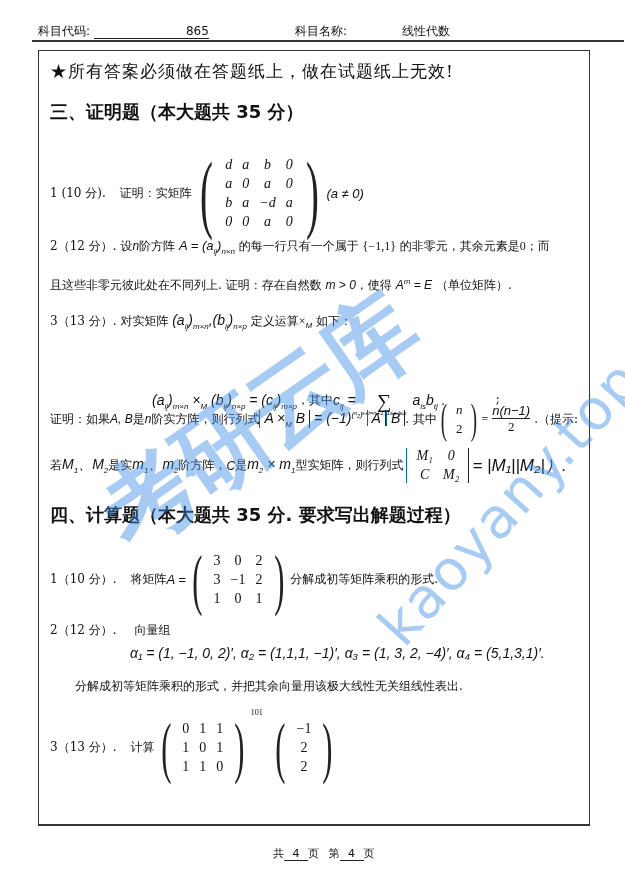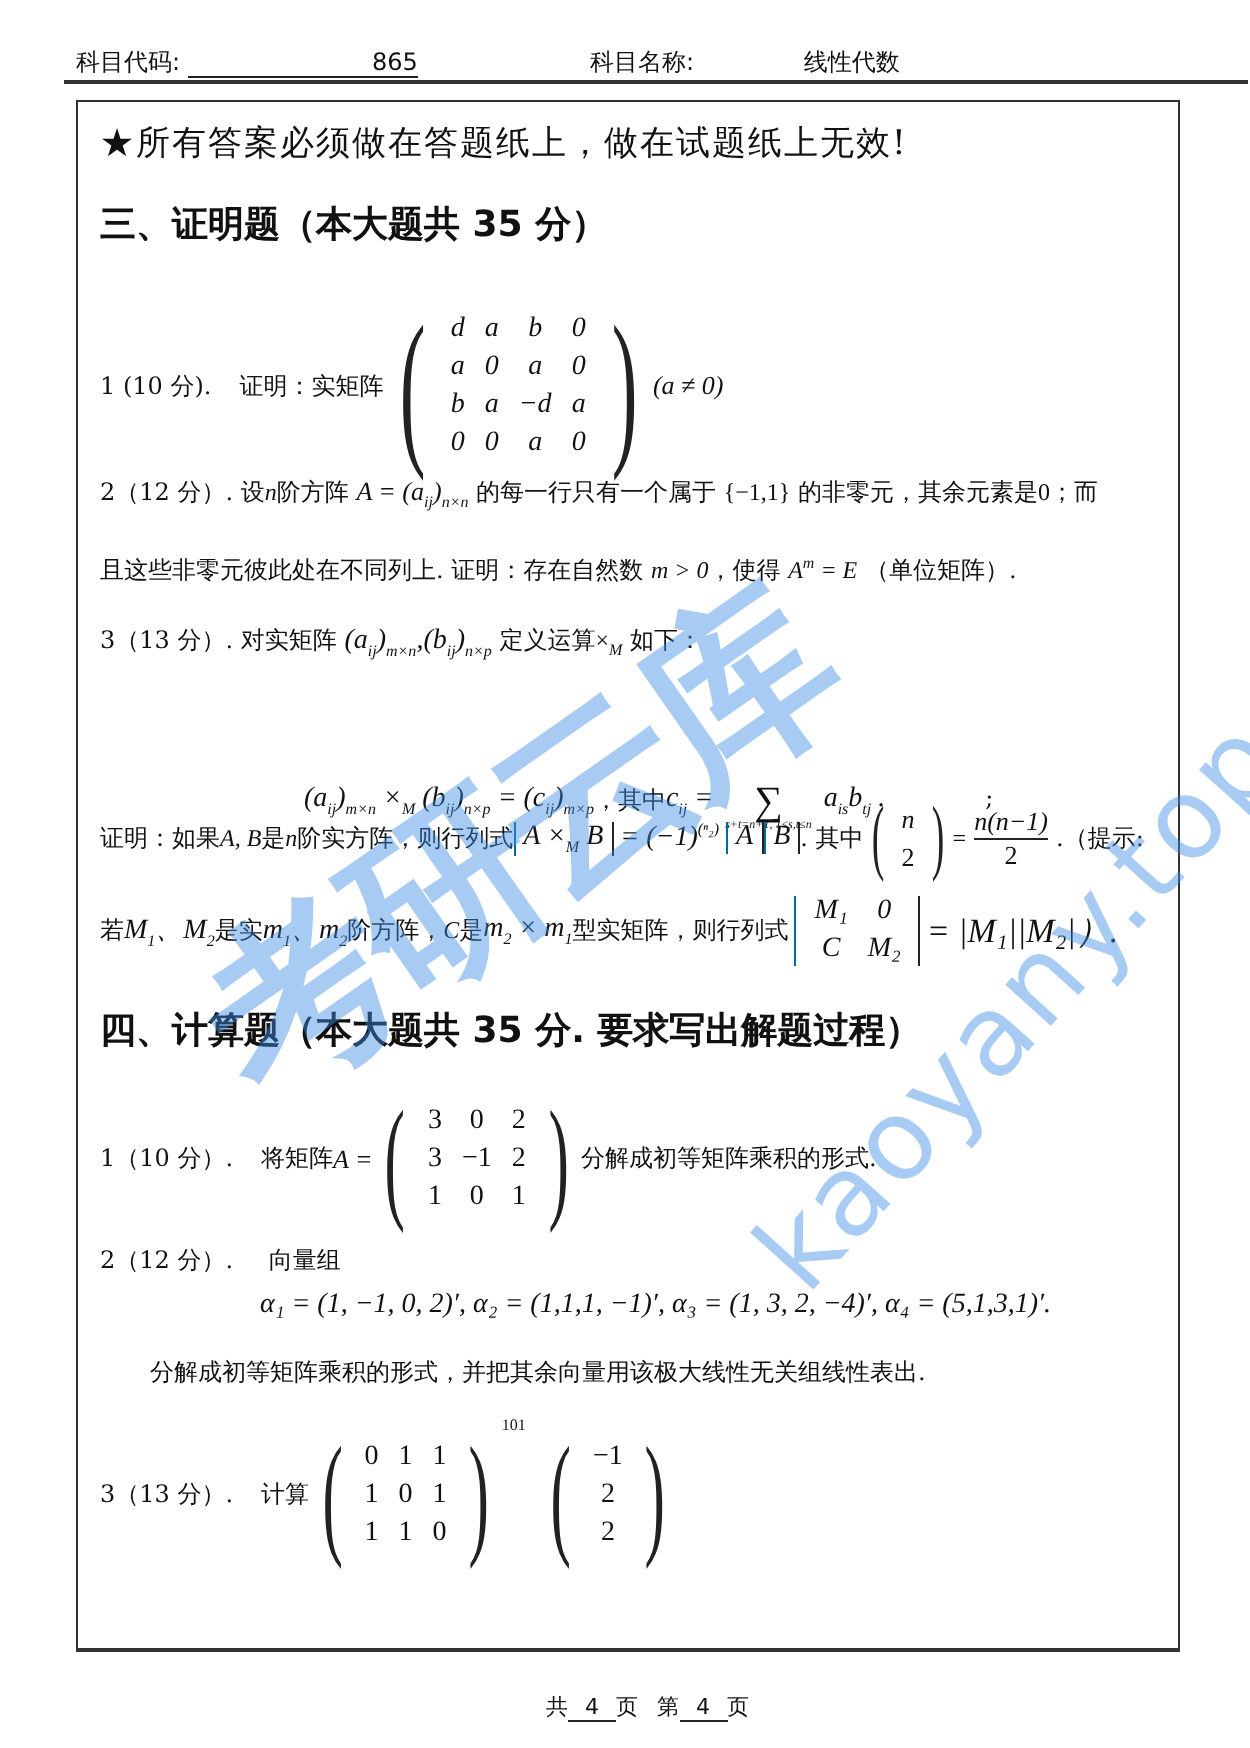--- a/index.html
+++ b/index.html
@@ -7,21 +7,21 @@
          font-family:"DejaVu Serif", serif; color:#111; }
   .abs { position:absolute; }
   .hdr { font-family:"DejaVu Sans", sans-serif; font-size:12px; top:23px; }
   .hdr-line { position:absolute; left:32px; top:40px; width:592px; height:2px; background:#333; }
   .uline { border-bottom:1px solid #222; display:inline-block; text-align:center; }
   .frame { position:absolute; left:38px; top:50px; width:550px; height:773px; border:1px solid #333;
            border-bottom:2px solid #333; }
   .notice { font-size:17px; left:50px; top:60px; letter-spacing:1px; font-family:"DejaVu Serif", serif; }
   .sect { font-family:"DejaVu Sans", sans-serif; font-weight:bold; font-size:18px; }
   .txt { font-size:12px; white-space:nowrap; }
-  .m { font-family:Liberation Serif, serif; font-style:italic; }
+  .m { font-family:Liberation Sans, sans-serif; font-style:italic; }
   .mr { font-family:"Liberation Serif", serif; }
   .matrix { display:inline-flex; align-items:center; vertical-align:middle; }
   .paren { font-family:"Liberation Serif", serif; font-weight:100; transform:scaleX(0.45); color:#222; }
   .mgrid { display:grid; font-family:"Liberation Serif", serif; font-style:italic; font-size:14px;
            text-align:center; row-gap:3px; }
   .mgrid span { padding:0 5px; }
   .vbar { border-left:1px solid #0369a1; border-right:1px solid #222; padding:0 4px; display:inline-block; }
   .wm { position:absolute; color:#3d8ee6; opacity:0.45; font-family:"DejaVu Sans", sans-serif; pointer-events:none; }
   sub, sup { font-size:8px; }
   .footer { font-family:"DejaVu Sans", sans-serif; font-size:11px; top:846px; left:273px; }

